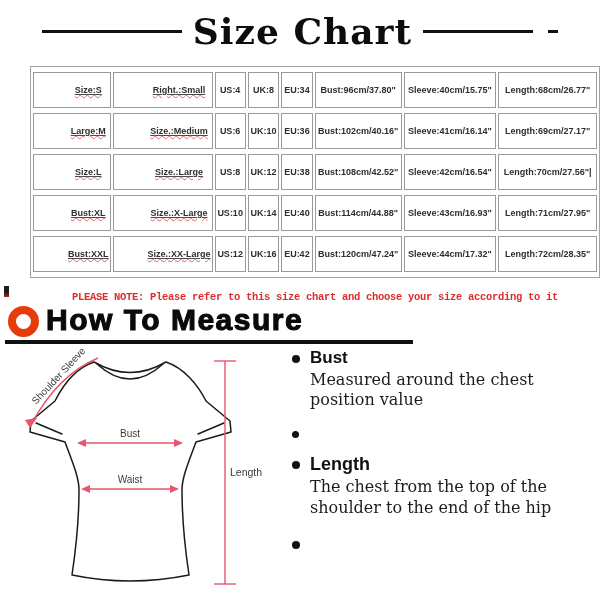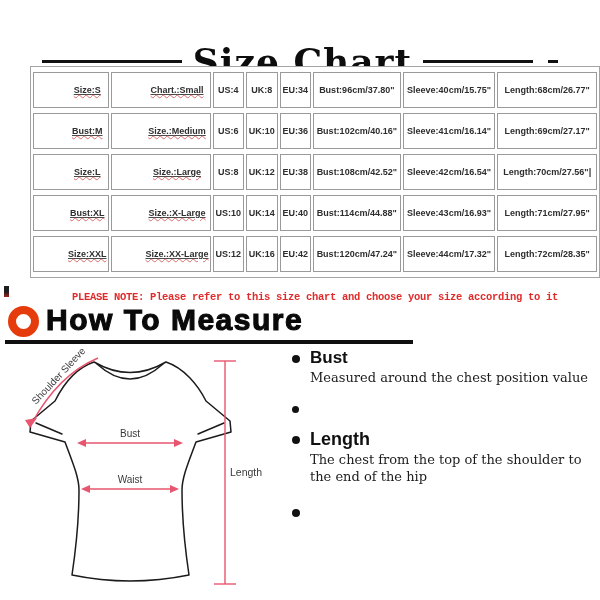--- a/index.html
+++ b/index.html
@@ -1,21 +1,21 @@
 <!DOCTYPE html>
 <html><head>
 <meta charset="utf-8">
 <style>
   html,body{margin:0;padding:0;background:#fff;}
   .stage{position:relative;width:600px;height:600px;background:#ffffff;overflow:hidden;
          font-family:"Liberation Sans",sans-serif;color:#1a1a1a;}
 
   
   .title-row{position:absolute;top:8px;left:0;width:600px;height:46px;
-             display:flex;align-items:center;justify-content:center;gap:11px;margin-top:30px;}
+             display:flex;align-items:center;justify-content:center;gap:11px;}
   .title-line{height:3px;background:#111;}
   .line-left{width:140px;}
   .line-right{width:110px;}
   .line-tick{width:10px;margin-left:4px;}
   .title-text{font-family:"DejaVu Serif","Liberation Serif",serif;font-weight:bold;
               font-size:36px;color:#0d0d0d;letter-spacing:1px;line-height:1;white-space:nowrap;}
 
   
   .size-table{position:absolute;left:30px;top:66px;border-collapse:separate;
               border-spacing:2px 5px;border:1px solid #a3a3a3;background:#fff;table-layout:fixed;}
@@ -39,21 +39,21 @@
 
   
   .diagram{position:absolute;left:10px;top:343px;width:280px;height:257px;}
 
   
   .measure-list{position:absolute;left:292px;top:348px;width:306px;}
   .m-item{display:flex;margin-bottom:13px;}
   .dot{width:8px;height:8px;border-radius:50%;background:#111;margin:7px 10px 0 0;flex:none;}
   .m-text{min-width:0;}
   .term{font-weight:bold;color:#111;line-height:1.15;}
-  .desc{font-family:"DejaVu Serif","Liberation Serif",serif;font-size:13px;color:#1c1c1c;
+  .desc{font-family:"DejaVu Serif","Liberation Serif",serif;font-size:16px;color:#1c1c1c;
         line-height:1.3;margin-top:2px;}
   .m-item.bust .term{font-size:17px;}
   .m-item.shoulder{margin-bottom:16px;}
   .m-item.shoulder .dot{width:7px;height:7px;}
   .m-item.shoulder .term{font-size:15px;}
   .m-item.shoulder .desc{width:255px;word-spacing:3px;}
   .m-item.length{margin-bottom:16px;}
   .m-item.length .term{font-size:18px;}
   .m-item.length .desc{width:280px;}
   .m-item.sleeve .term{font-size:17px;}
@@ -78,30 +78,30 @@
         <col style="width:34px">
         <col style="width:34px">
       <col style="width:34px">
         <col style="width:92px">
         <col style="width:100px">
         <col style="width:110px">
     </colgroup>
     <tbody>
       <tr>
         <td><span class="u1"><span class="u2">Size:S</span></span></td>
-        <td><span class="u1"><span class="u2">Chart.:Small</span></span></td>
+        <td><span class="u1"><span class="u2">Right.:Small</span></span></td>
         <td><span>US:4</span></td>
         <td><span>UK:8</span></td>
         <td><span>EU:34</span></td>
         <td><span>Bust:96cm/37.80"</span></td>
         <td><span>Sleeve:40cm/15.75"</span></td>
         <td><span>Length:68cm/26.77"</span></td>
       </tr>
       <tr>
-        <td><span class="u1"><span class="u2">Bust:M</span></span></td>
+        <td><span class="u1"><span class="u2">Large:M</span></span></td>
         <td><span class="u1"><span class="u2">Size.:Medium</span></span></td>
         <td><span>US:6</span></td>
         <td><span>UK:10</span></td>
         <td><span>EU:36</span></td>
         <td><span>Bust:102cm/40.16"</span></td>
         <td><span>Sleeve:41cm/16.14"</span></td>
         <td><span>Length:69cm/27.17"</span></td>
       </tr>
       <tr>
         <td><span class="u1"><span class="u2">Size:L</span></span></td>
@@ -117,21 +117,21 @@
         <td><span class="u1"><span class="u2">Bust:XL</span></span></td>
         <td><span class="u1"><span class="u2">Size.:X-Large</span></span></td>
         <td><span>US:10</span></td>
         <td><span>UK:14</span></td>
         <td><span>EU:40</span></td>
         <td><span>Bust:114cm/44.88"</span></td>
         <td><span>Sleeve:43cm/16.93"</span></td>
         <td><span>Length:71cm/27.95"</span></td>
       </tr>
       <tr>
-        <td><span class="u1"><span class="u2">Size:XXL</span></span></td>
+        <td><span class="u1"><span class="u2">Bust:XXL</span></span></td>
         <td><span class="u1"><span class="u2">Size.:XX-Large</span></span></td>
         <td><span>US:12</span></td>
         <td><span>UK:16</span></td>
         <td><span>EU:42</span></td>
         <td><span>Bust:120cm/47.24"</span></td>
         <td><span>Sleeve:44cm/17.32"</span></td>
         <td><span>Length:72cm/28.35"</span></td>
       </tr>
     </tbody>
   </table>

